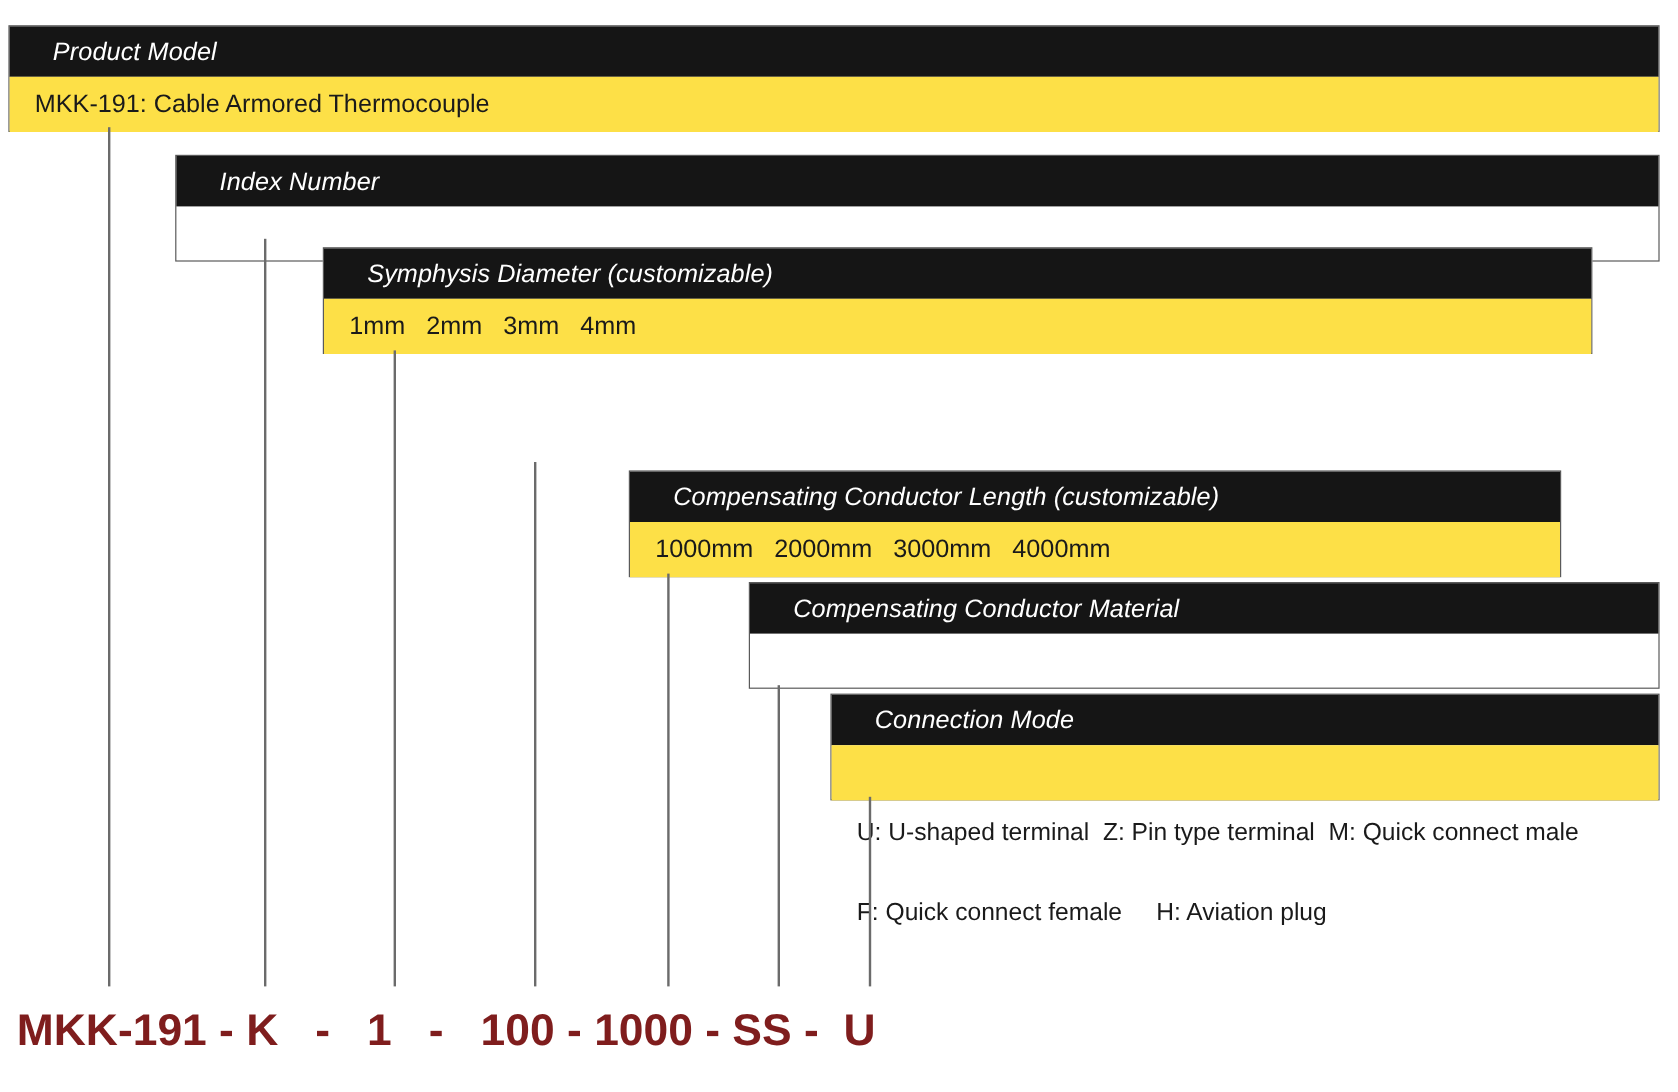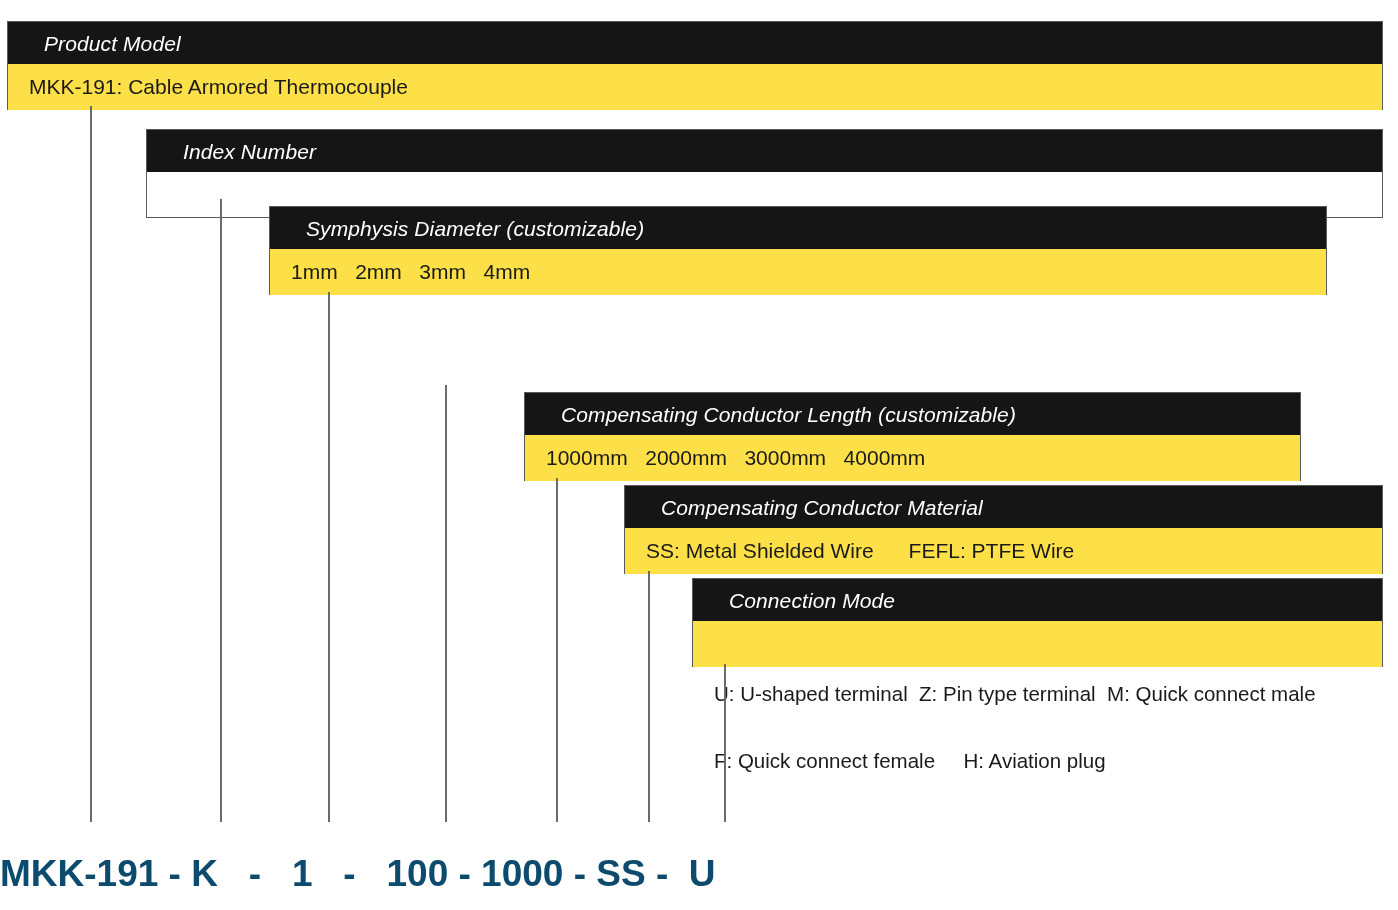--- a/index.html
+++ b/index.html
@@ -71,28 +71,28 @@
 
   
   #model-code {
     position: absolute;
     left: 0;
     top: 833px;
     width: 1398px;
     height: 52px;
     font-size: 37px;
     font-weight: bold;
-    color: #0c4a6e;
+    color: #7f1d1d;
     white-space: pre;
     letter-spacing: 0px;
     display: flex;
     align-items: center;
+    padding-left: 14px;
     box-sizing: border-box;
     font-family: "Liberation Sans", sans-serif;
-    margin-top: 15px;
   }
 </style>
 </head>
 <body>
 
 <div id="canvas">
 
   <div class="group" style="left:7px; top:21px; width:1376px; height:89px;">
     <div class="group-header">Product Model</div>
     <div class="group-values">MKK-191: Cable Armored Thermocouple</div>
@@ -108,21 +108,20 @@
   </div>
 
 
   <div class="group" style="left:524px; top:392px; width:777px; height:89px;">
     <div class="group-header">Compensating Conductor Length (customizable)</div>
     <div class="group-values">1000mm   2000mm   3000mm   4000mm</div>
   </div>
 
   <div class="group" style="left:624px; top:485px; width:759px; height:89px;">
     <div class="group-header">Compensating Conductor Material</div>
-    <div class="group-values">SS: Metal Shielded Wire      FEFL: PTFE Wire</div>
   </div>
 
   <div class="group" style="left:692px; top:578px; width:691px; height:89px;">
     <div class="group-header">Connection Mode</div>
     <div class="group-values two-line">
       <div class="vline-row">U: U-shaped terminal  Z: Pin type terminal  M: Quick connect male</div>
       <div class="vline-row">F: Quick connect female     H: Aviation plug</div>
     </div>
   </div>
 

